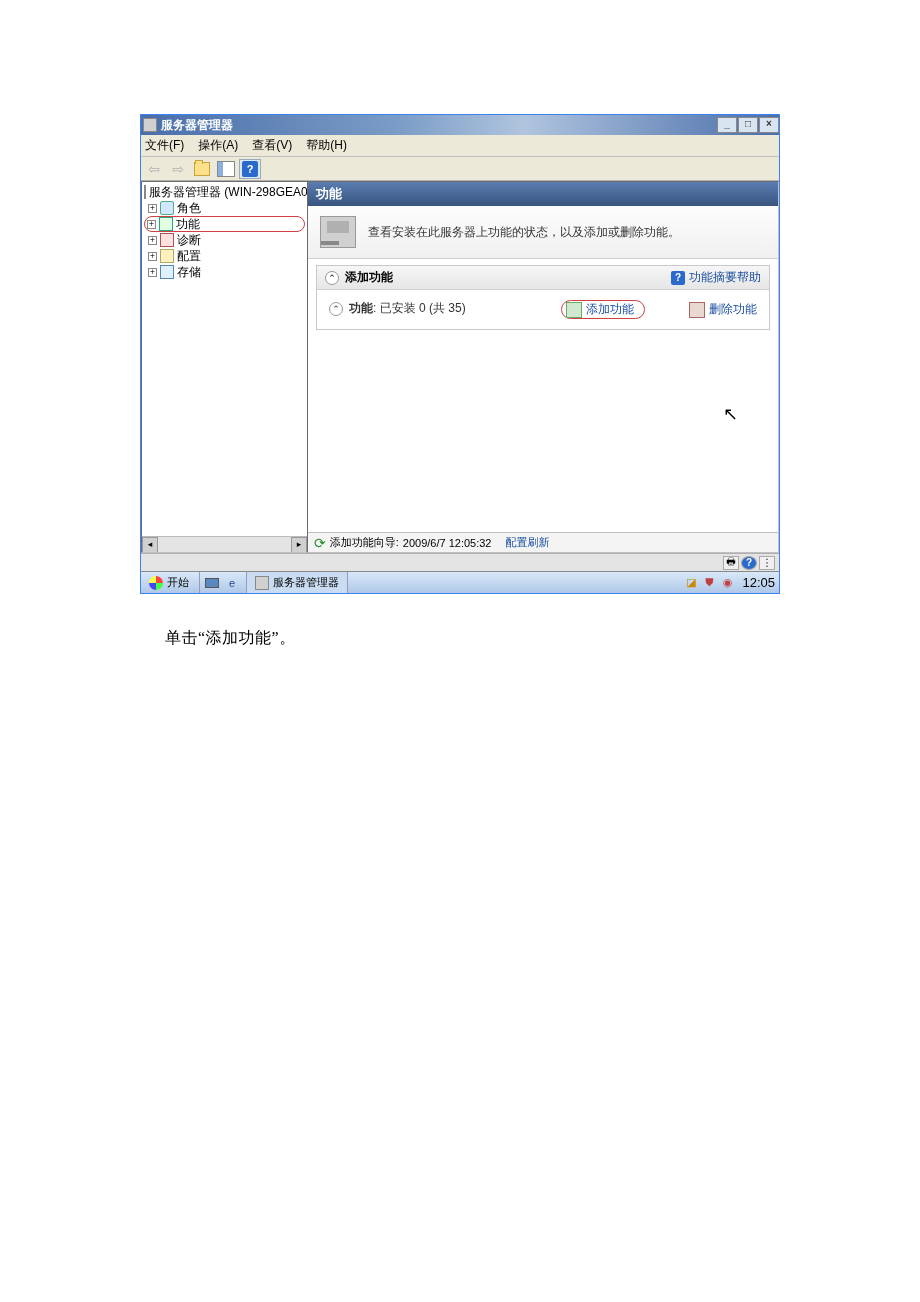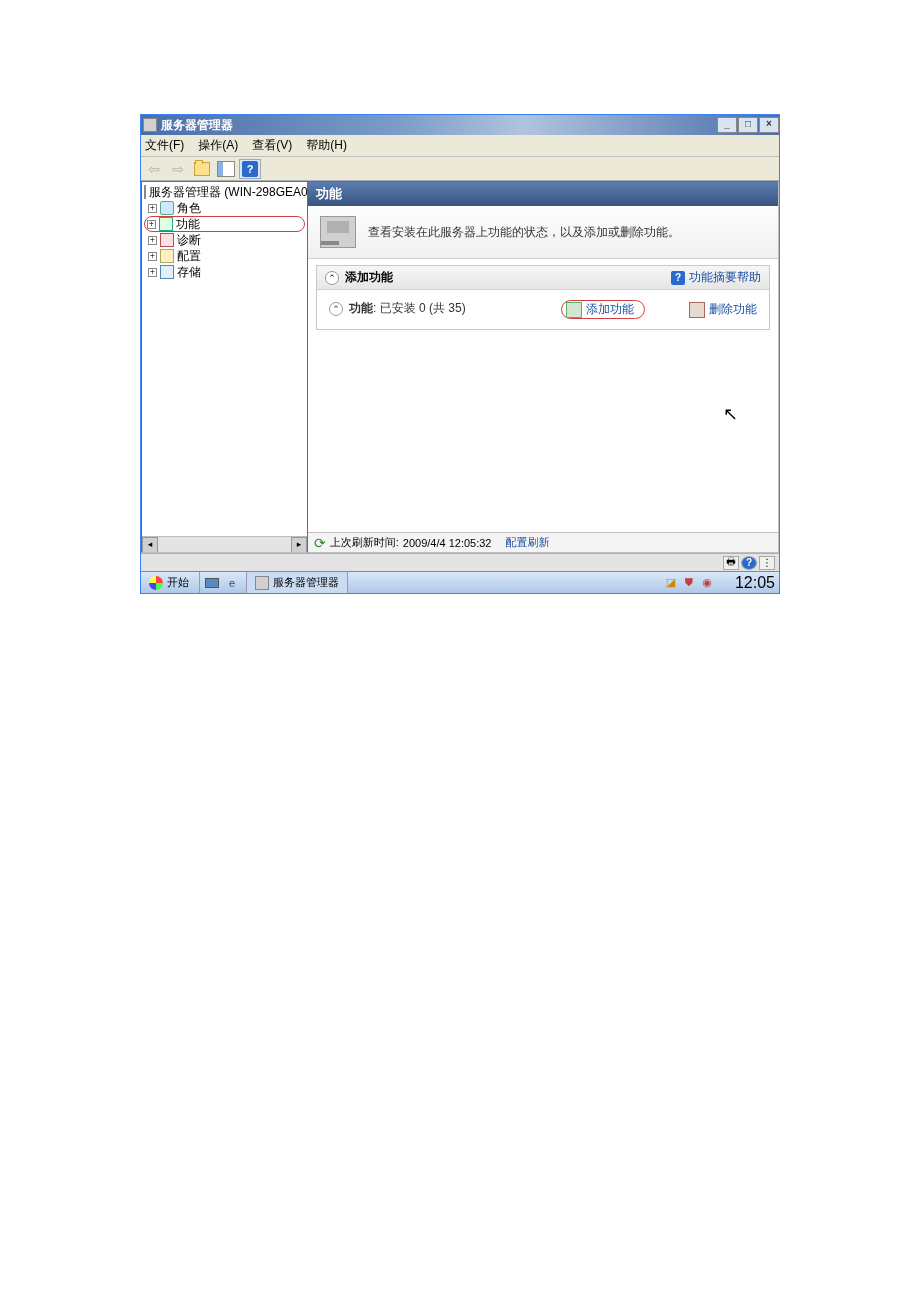--- a/index.html
+++ b/index.html
@@ -394,21 +394,21 @@
     align-items: center;
     padding-right: 4px;
     gap: 4px;
   }
   .tray .tr-ico {
     width: 14px; height: 14px;
     display: inline-flex;
     align-items: center; justify-content: center;
     font-size: 11px;
   }
-  .clock { font-size: 16px; padding-left: 4px; margin-left: 13px; }
+  .clock { font-size: 13px; padding-left: 4px; }
   
   .doc-text {
     position: absolute;
     left: 165px;
     top: 625px;
     font-family: SimSun, serif;
     font-size: 16px;
     color: #000;
     line-height: 1.6;
     letter-spacing: 0.5px;
@@ -532,22 +532,22 @@
               <span>删除功能</span>
             </a>
           </div>
         </div>
       </div>
 
       <div style="flex:1"></div>
 
       <div class="statusbar">
         <span class="refresh-ico">⟳</span>
-        <span>上次刷新时间: </span>
-        <span>2009/4/4 12:05:32</span>
+        <span>添加功能向导: </span>
+        <span>2009/6/7 12:05:32</span>
         <a>配置刷新</a>
       </div>
     </div>
   </div>
 
   <div class="bottomstrip">
     <div class="bi">🖶</div>
     <div class="bi help">?</div>
     <div class="bi">⋮</div>
   </div>
@@ -574,13 +574,14 @@
       <span class="tr-ico" style="color:#c04040">◉</span>
       <span class="clock">12:05</span>
     </div>
   </div>
 
 </div>
 
 <div class="cursor">↖</div>
 
 <div class="doc-text">
+  <p>单击“添加功能”。</p>
 </div>
 
 </body></html>

